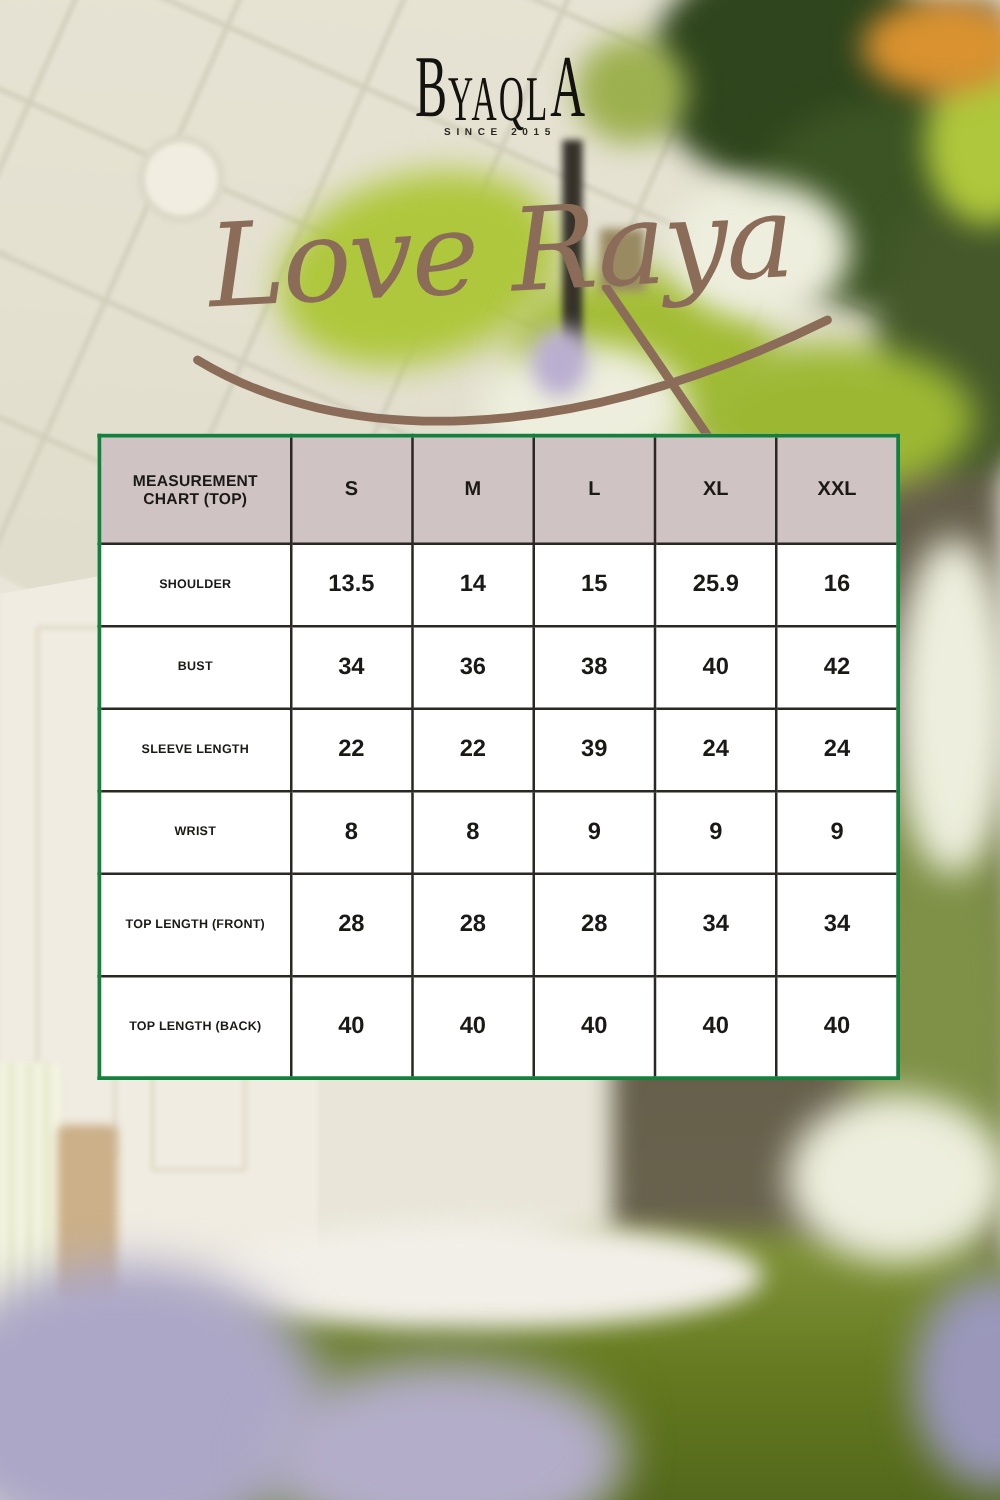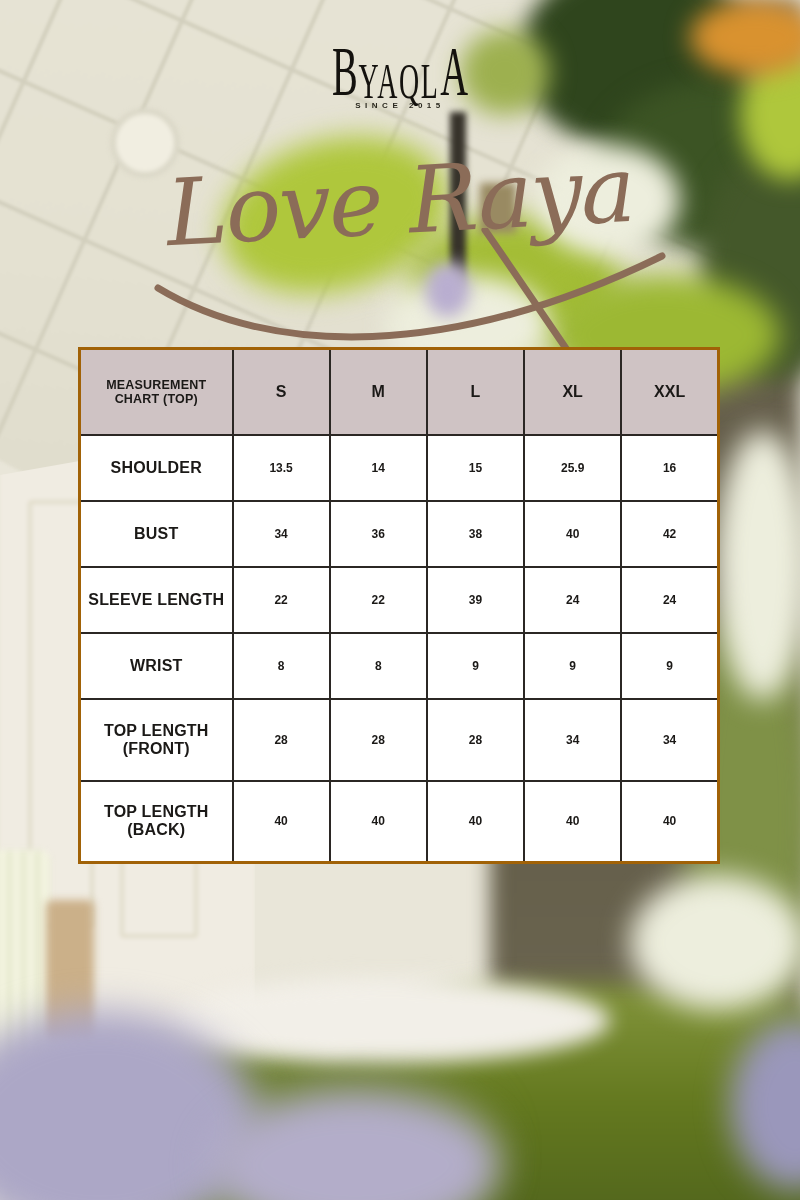--- a/index.html
+++ b/index.html
@@ -58,31 +58,31 @@
     font-size:8px;letter-spacing:4.5px;color:#2a281f;font-weight:bold;}
 
   #script-title{position:absolute;left:0;top:148px;width:800px;text-align:center;z-index:12;
     font-family:"DejaVu Serif",serif;font-style:italic;font-size:92px;color:#8b6c58;
     transform:rotate(-3deg);letter-spacing:-2px;}
   #flourish{position:absolute;left:150px;top:228px;z-index:12;}
 
   
   #size-table{position:absolute;left:78px;top:347px;width:642px;z-index:20;
     border-collapse:collapse;table-layout:fixed;background:#ffffff;
-    border:3px solid #a16207;}
+    border:3px solid #15803d;}
   #size-table th,#size-table td{border:2px solid #2b2724;text-align:center;
     color:#1b1917;vertical-align:middle;padding:0 6px;}
   #size-table col.lblcol{width:153px;}
   #size-table thead tr{height:86px;}
   #size-table thead th{background:#cfc3c4;font-size:16px;font-weight:bold;}
   #size-table thead th.title-cell{font-size:12.5px;letter-spacing:0.2px;}
   #size-table tbody tr{height:66px;background:#ffffff;}
   #size-table tbody tr.tall{height:82px;margin-top:40px;}
-  #size-table td{font-size:12px;font-weight:bold;}
-  #size-table td.rowlabel{font-size:16px;letter-spacing:0.2px;}
+  #size-table td{font-size:19px;font-weight:bold;}
+  #size-table td.rowlabel{font-size:10px;letter-spacing:0.2px;}
 </style>
 </head>
 <body>
 
 <div id="stage">
 
   <div class="bglayer" id="right-band"></div>
   <div class="bglayer" id="ceiling-arch"></div>
   <div class="bglayer" id="ceiling-light"></div>
   <div class="bglayer" id="wall-panels">

